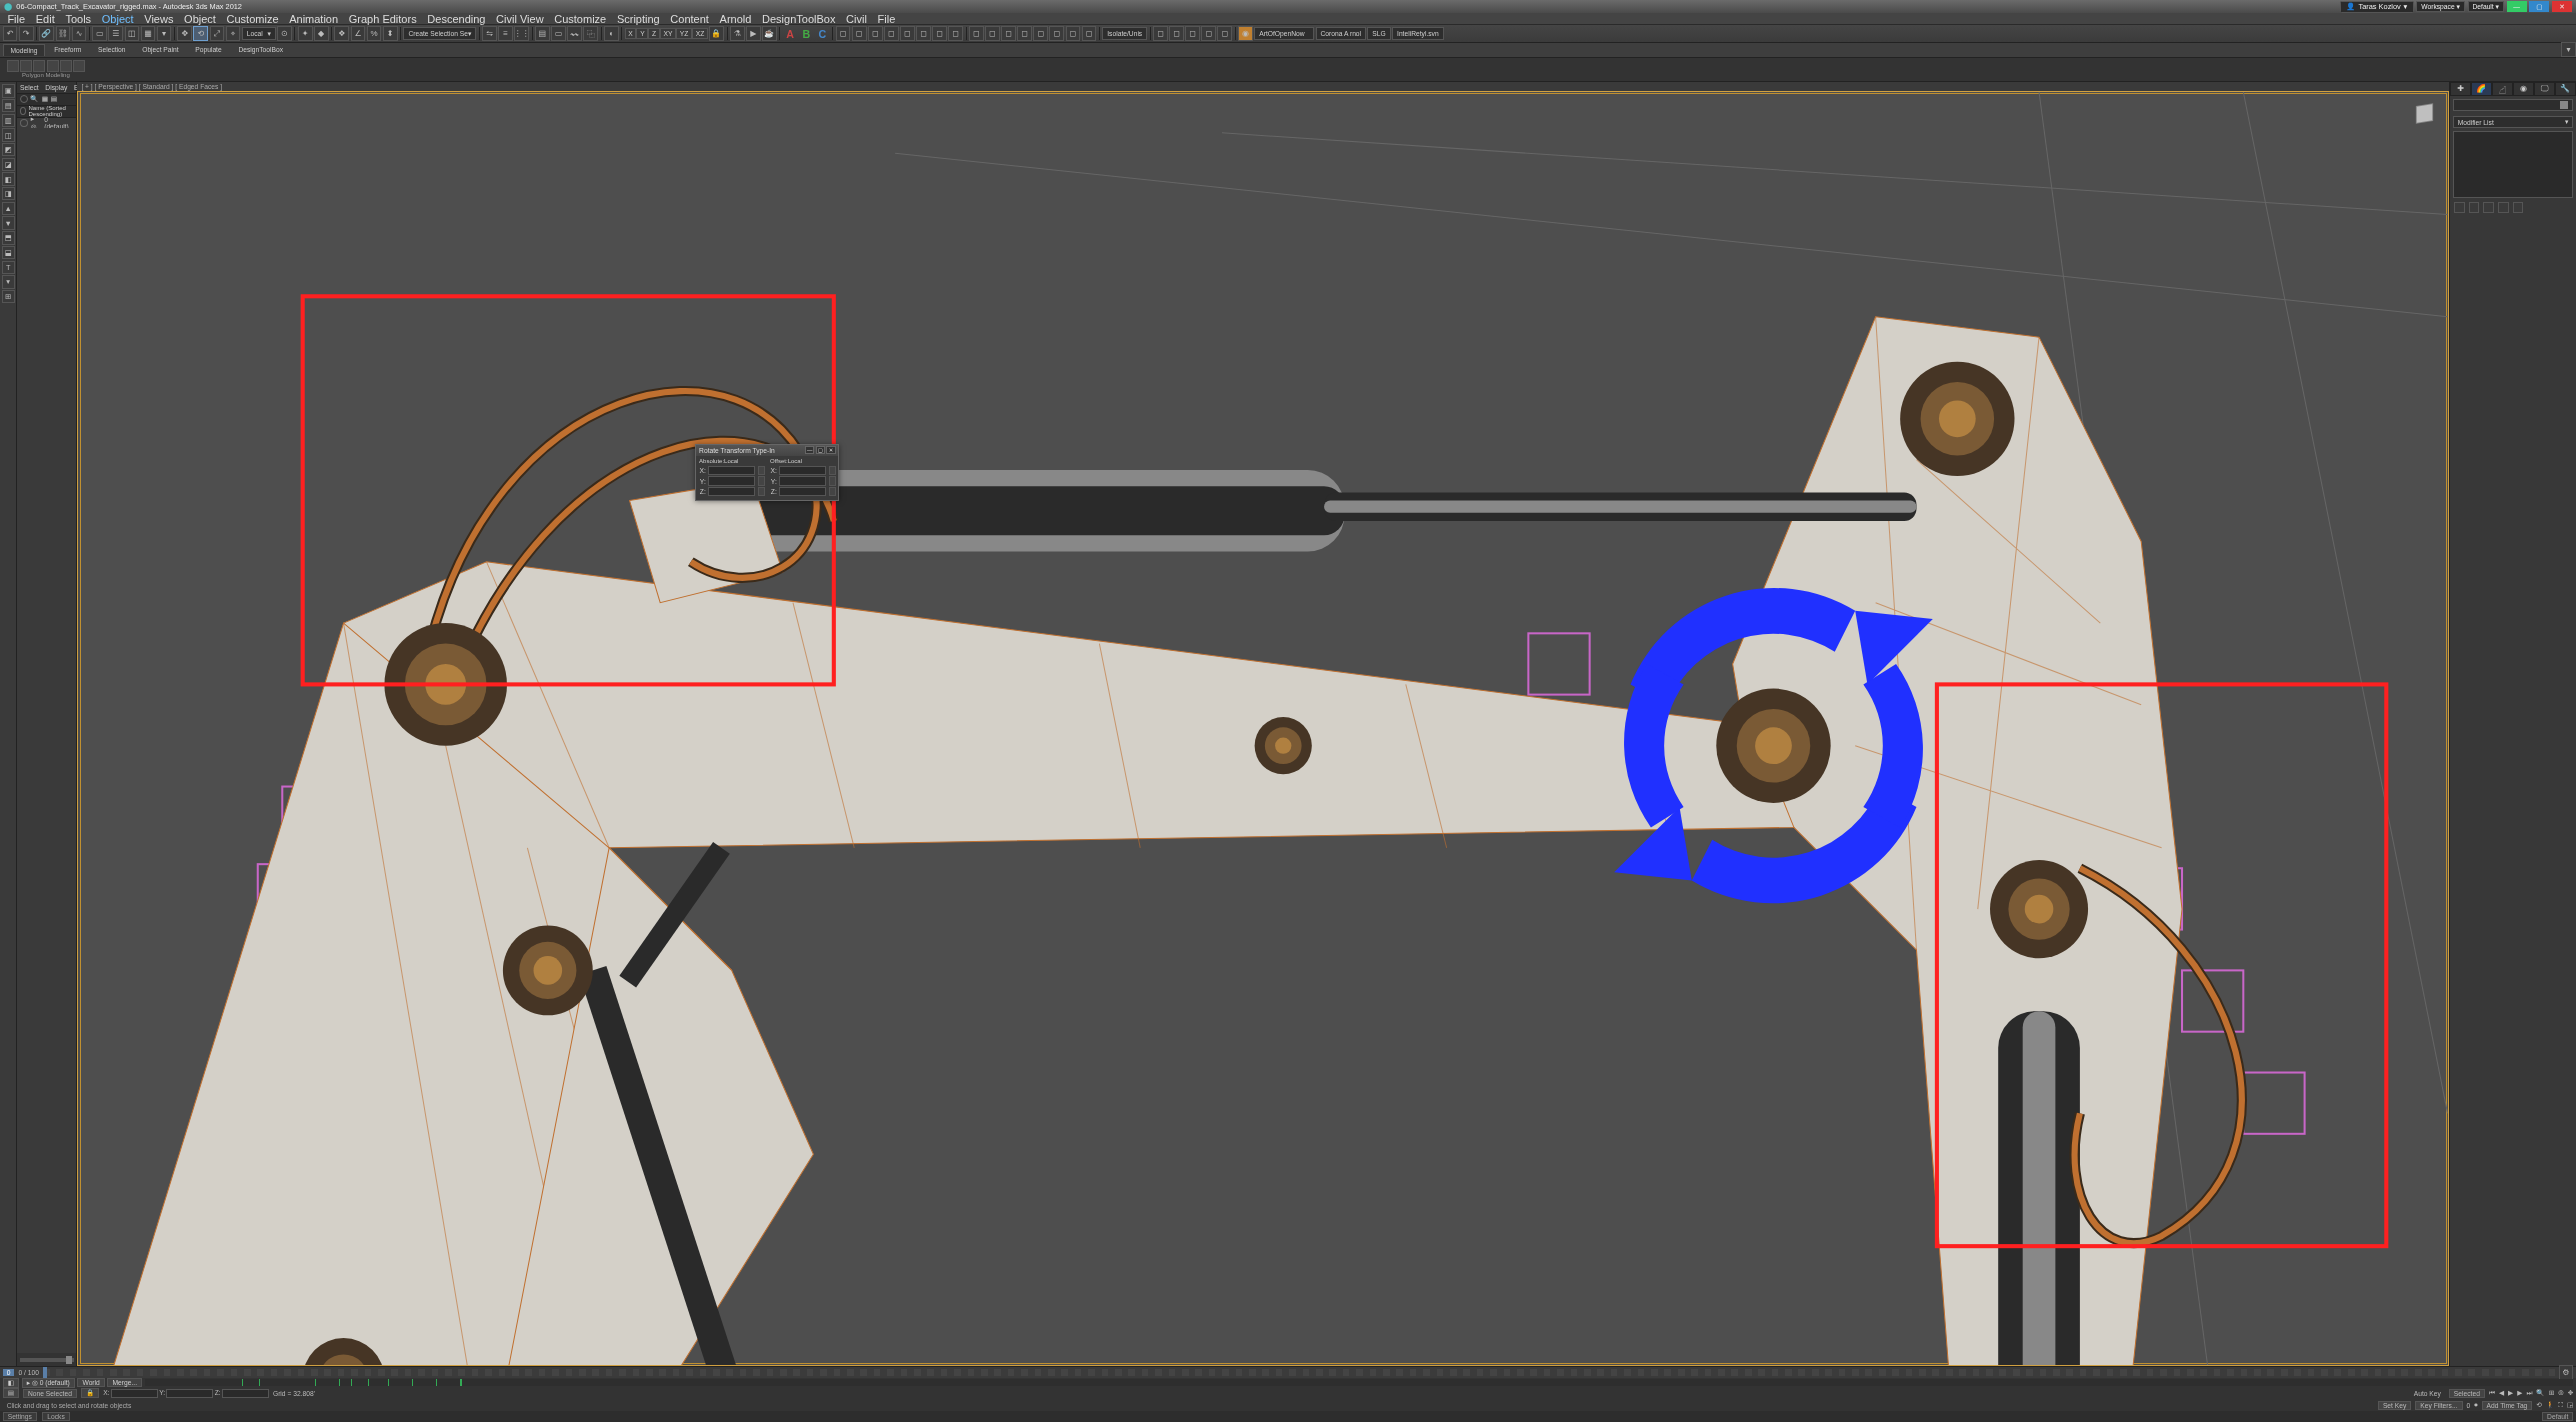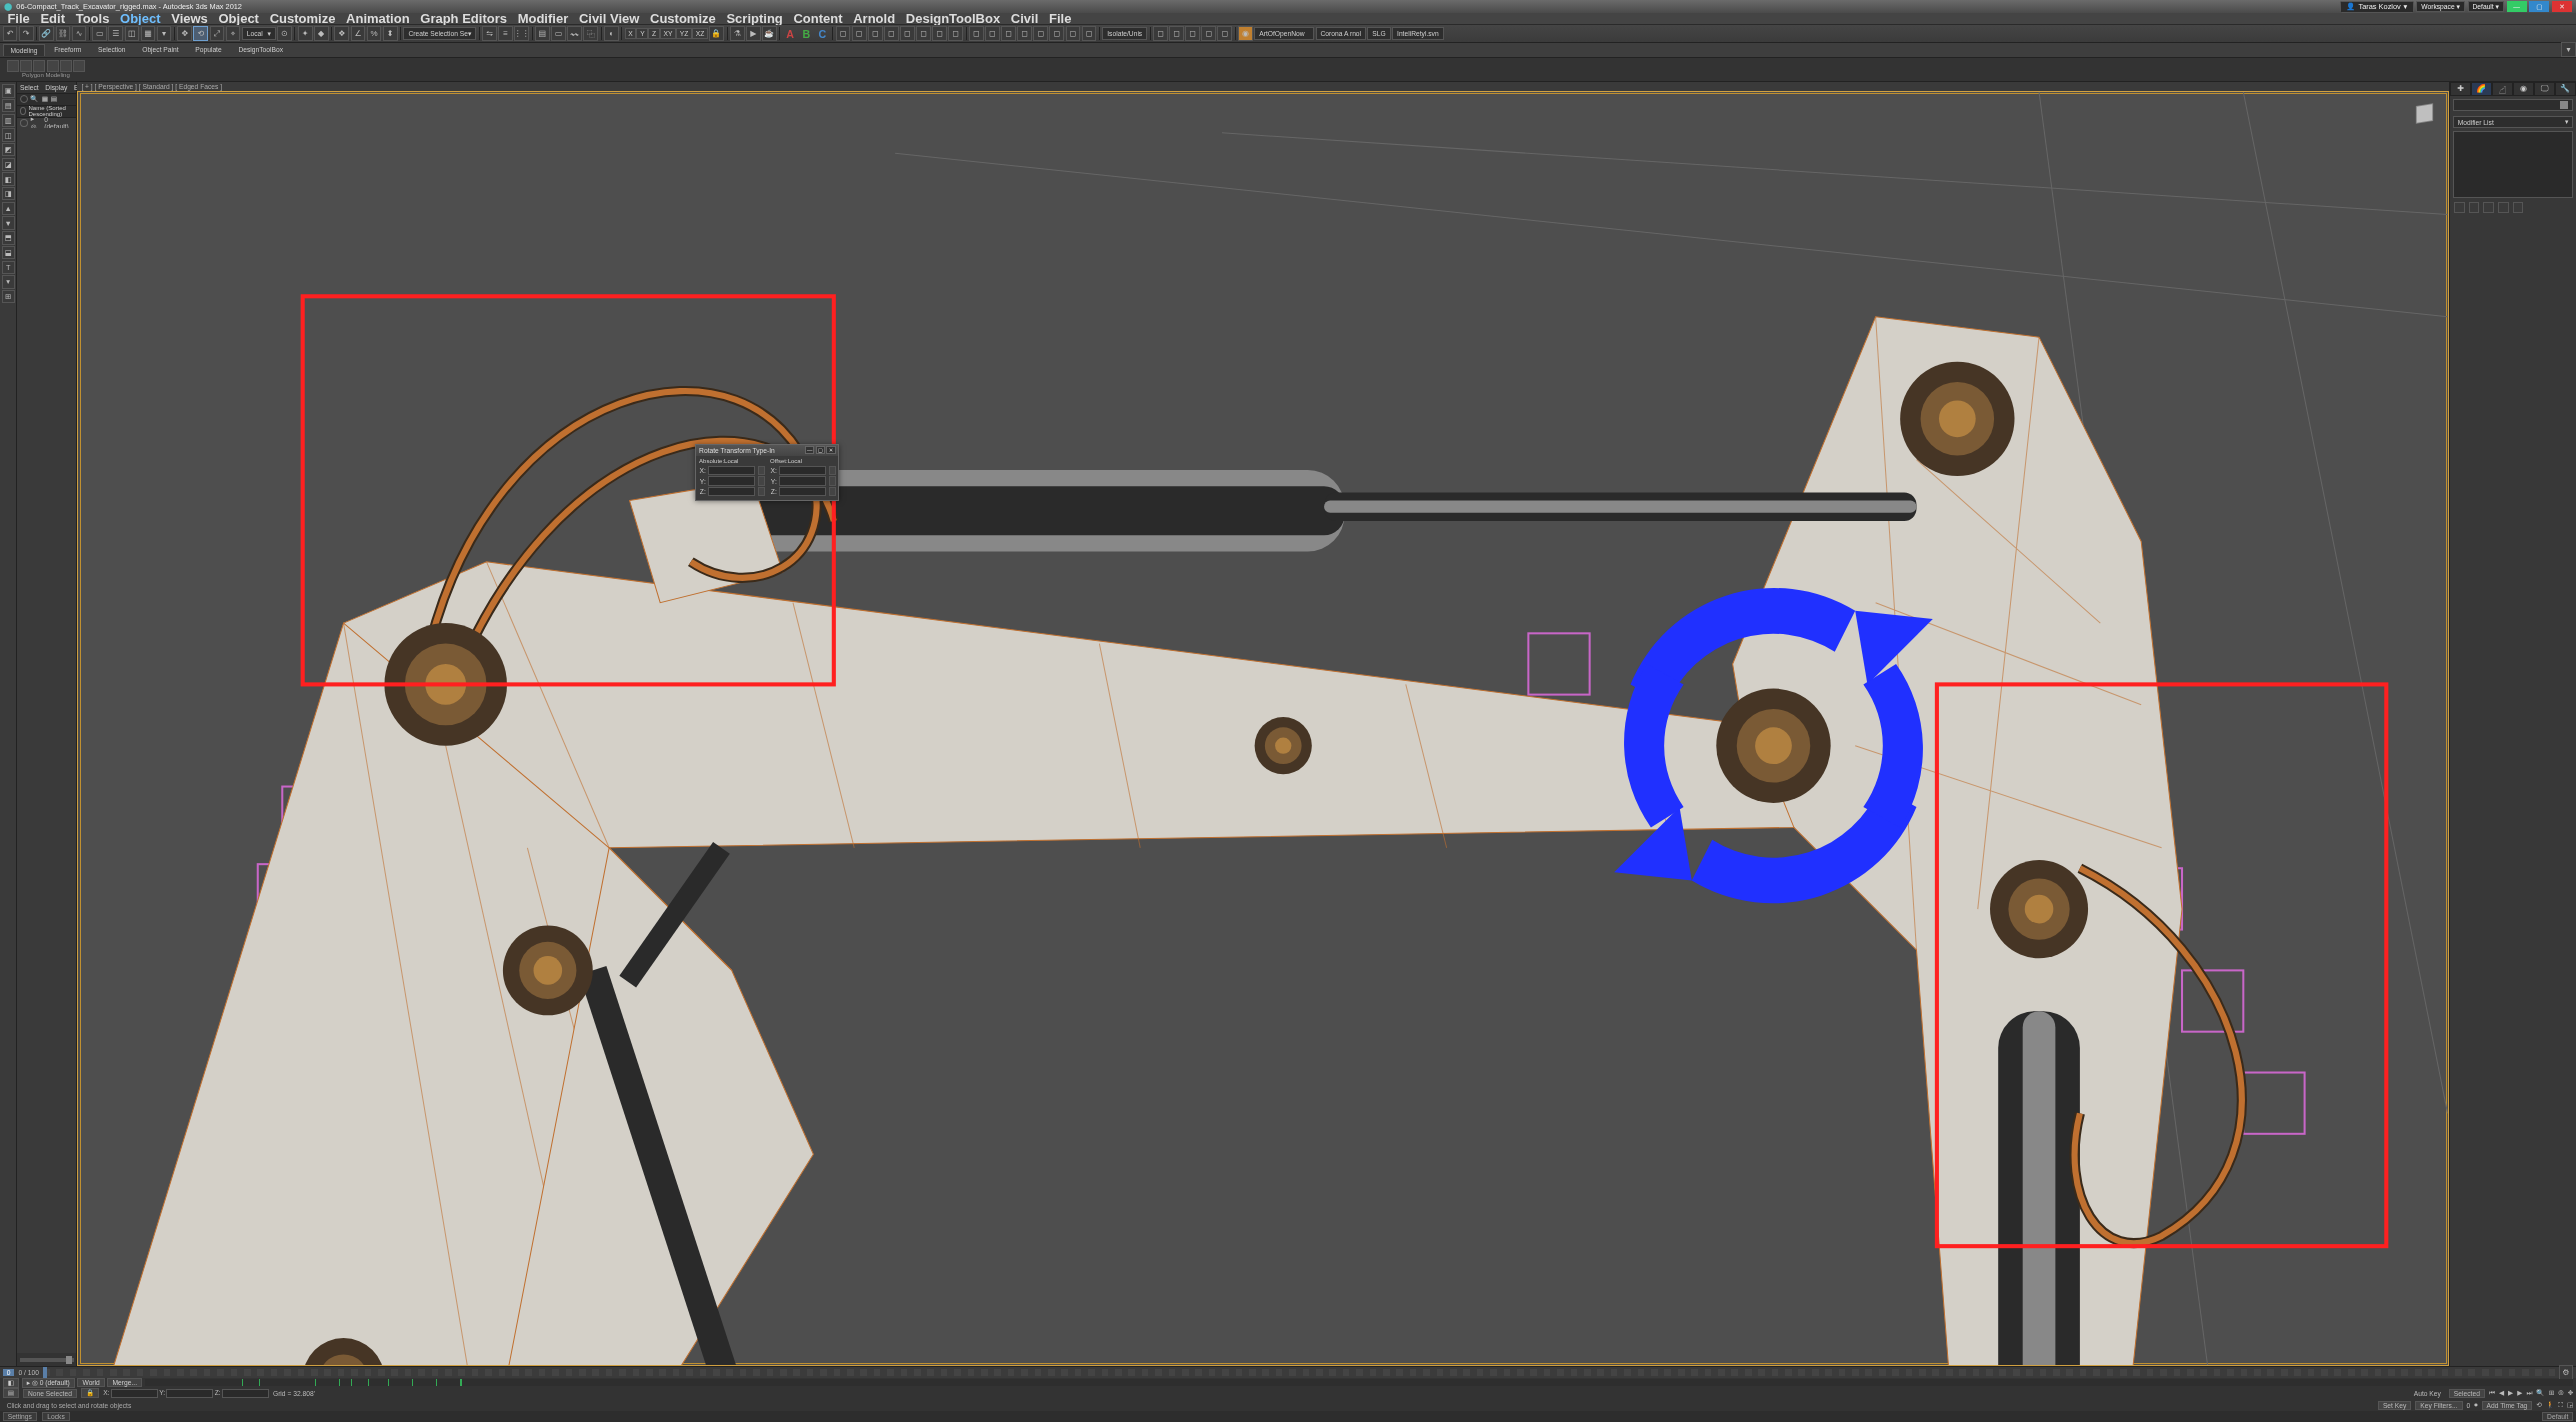--- a/index.html
+++ b/index.html
@@ -14,21 +14,21 @@
 }
 .titlebar .left { display:flex; align-items:center; gap:4px; }
 .titlebar .right { display:flex; align-items:center; gap:2.7px; }
 .win-btn { width: 20px; height: 10.7px; display:flex; align-items:center; justify-content:center; font-size:6.7px; }
 .win-btn.min { background:#3c6; } .win-btn.max { background:#38c; } .win-btn.close { background:#d33; }
 .user-pill { background:#2a2a2a; border:0.7px solid #555; padding:0.7px 5.4px; border-radius:1.3px; display:flex; gap:2.7px; align-items:center;}
 .titlebar .drop { background:#2a2a2a; border:0.7px solid #555; padding:0.7px 4px; font-size:6.7px; }
 
 
 .menubar { height: 12px; background: #444; display:flex; align-items:center; padding:0 2.7px; gap:1.3px; border-bottom:0.7px solid #2a2a2a;}
-.menubar .m { padding:0.7px 4.7px; font-size:13px; color:#ddd;font-weight:bold; }
+.menubar .m { padding:0.7px 4.7px; font-size:11px; color:#ddd; }
 .menubar .m.hl { color:#6fbfff; }
 
 
 .maintoolbar { height: 17.4px; background: linear-gradient(#454545,#3b3b3b); display:flex; align-items:center; padding:0 2.7px; gap:1.3px; border-bottom:0.7px solid #222; overflow:hidden;}
 .tbtn { width:14.8px; height:14.8px; background:#3a3a3a; border:0.7px solid #555; display:flex; align-items:center; justify-content:center; color:#bbb; font-size:8px; }
 .tbtn.active { background:#4d5e72; border-color:#6fa0d0; }
 .tsep { width:0.7px; height:13.4px; background:#222; margin:0 1.3px; }
 .tdrop { height:13.4px; background:#2d2d2d; border:0.7px solid #555; padding:0 4px; display:flex; align-items:center; font-size:6.7px; min-width:67px; justify-content:space-between;}
 .tdrop.small { min-width:34px; }
 .xyz { display:flex; gap:0; }
@@ -160,21 +160,21 @@
   <div class="menubar">
     <span class="m">File</span>
     <span class="m">Edit</span>
     <span class="m">Tools</span>
     <span class="m hl">Object</span>
     <span class="m">Views</span>
     <span class="m">Object</span>
     <span class="m">Customize</span>
     <span class="m">Animation</span>
     <span class="m">Graph Editors</span>
-    <span class="m">Modifier</span>
+    <span class="m">Descending</span>
     <span class="m">Civil View</span>
     <span class="m">Customize</span>
     <span class="m">Scripting</span>
     <span class="m">Content</span>
     <span class="m">Arnold</span>
     <span class="m">DesignToolBox</span>
     <span class="m">Civil</span>
     <span class="m">File</span>
   </div>
 

